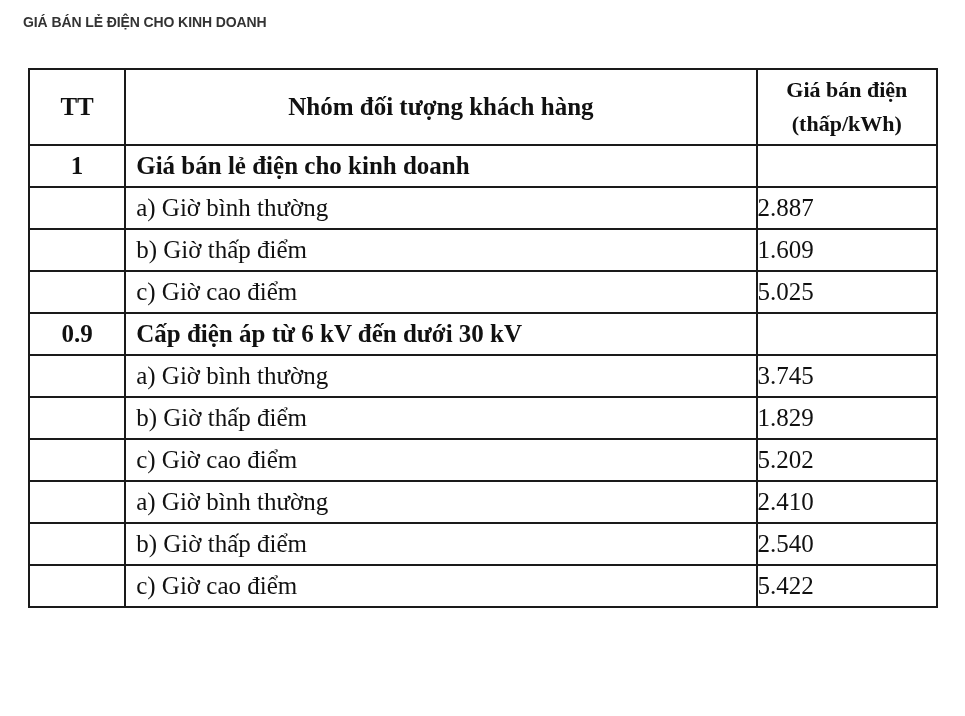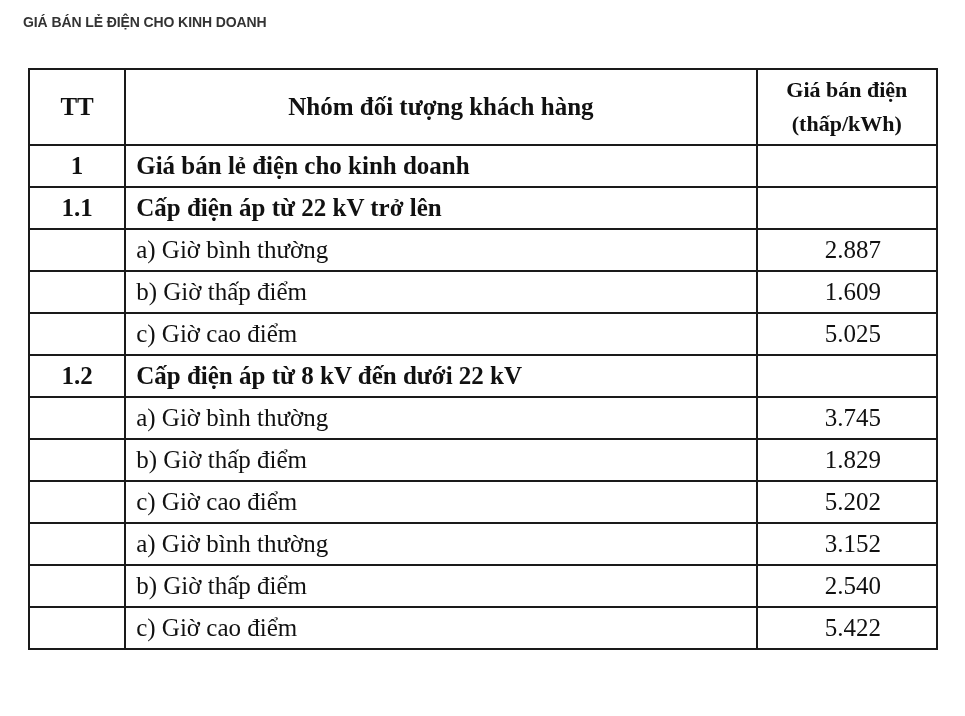--- a/index.html
+++ b/index.html
@@ -63,21 +63,20 @@
       text-align: center;
       font-weight: bold;
     }
     .data-row td.group {
       padding-left: 10px;
     }
     .data-row.bold td.group {
       font-weight: bold;
     }
     .data-row td.price {
-      text-align: right;
       padding-right: 55px;
     }
   </style>
 </head>
 <body>
 
 <div class="page-heading">GIÁ BÁN LẺ ĐIỆN CHO KINH DOANH</div>
 
 <table class="price-table">
   <colgroup>
@@ -94,64 +93,59 @@
         <div>(thấp/kWh)</div>
       </th>
     </tr>
   </thead>
   <tbody>
     <tr class="data-row bold">
       <td class="tt">1</td>
       <td class="group">Giá bán lẻ điện cho kinh doanh</td>
       <td class="price"></td>
     </tr>
-    <tr class="data-row bold">
-      <td class="tt">1.1</td>
-      <td class="group">Cấp điện áp từ 22 kV trở lên</td>
-      <td class="price"></td>
-    </tr>
     <tr class="data-row">
       <td class="tt"></td>
       <td class="group">a) Giờ bình thường</td>
       <td class="price">2.887</td>
     </tr>
     <tr class="data-row">
       <td class="tt"></td>
       <td class="group">b) Giờ thấp điểm</td>
       <td class="price">1.609</td>
     </tr>
     <tr class="data-row">
       <td class="tt"></td>
       <td class="group">c) Giờ cao điểm</td>
       <td class="price">5.025</td>
     </tr>
     <tr class="data-row bold">
-      <td class="tt">1.2</td>
-      <td class="group">Cấp điện áp từ 8 kV đến dưới 22 kV</td>
+      <td class="tt">0.9</td>
+      <td class="group">Cấp điện áp từ 6 kV đến dưới 30 kV</td>
       <td class="price"></td>
     </tr>
     <tr class="data-row">
       <td class="tt"></td>
       <td class="group">a) Giờ bình thường</td>
       <td class="price">3.745</td>
     </tr>
     <tr class="data-row">
       <td class="tt"></td>
       <td class="group">b) Giờ thấp điểm</td>
       <td class="price">1.829</td>
     </tr>
     <tr class="data-row">
       <td class="tt"></td>
       <td class="group">c) Giờ cao điểm</td>
       <td class="price">5.202</td>
     </tr>
     <tr class="data-row">
       <td class="tt"></td>
       <td class="group">a) Giờ bình thường</td>
-      <td class="price">3.152</td>
+      <td class="price">2.410</td>
     </tr>
     <tr class="data-row">
       <td class="tt"></td>
       <td class="group">b) Giờ thấp điểm</td>
       <td class="price">2.540</td>
     </tr>
     <tr class="data-row">
       <td class="tt"></td>
       <td class="group">c) Giờ cao điểm</td>
       <td class="price">5.422</td>

